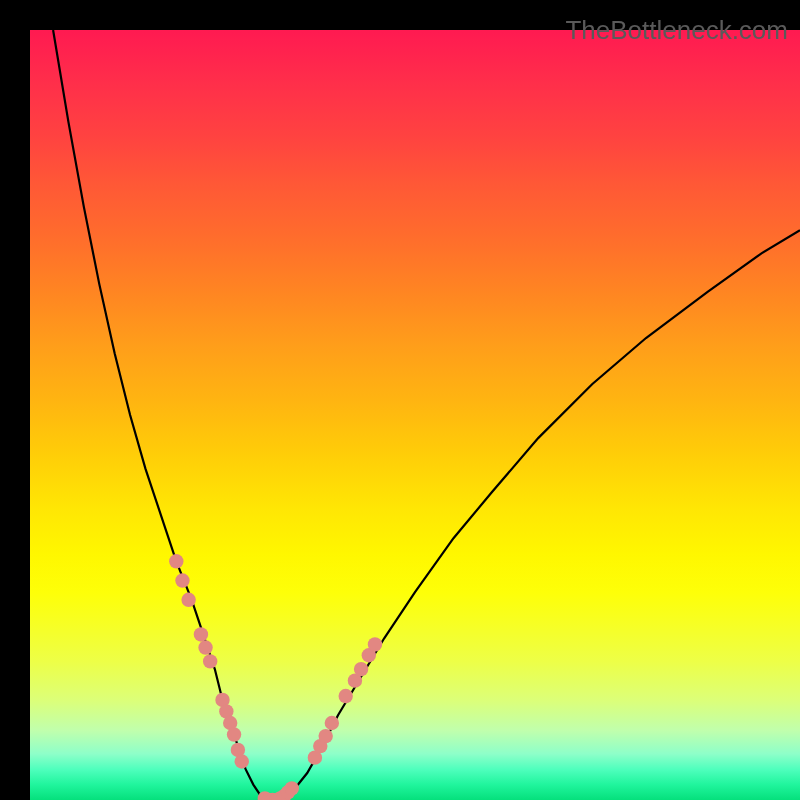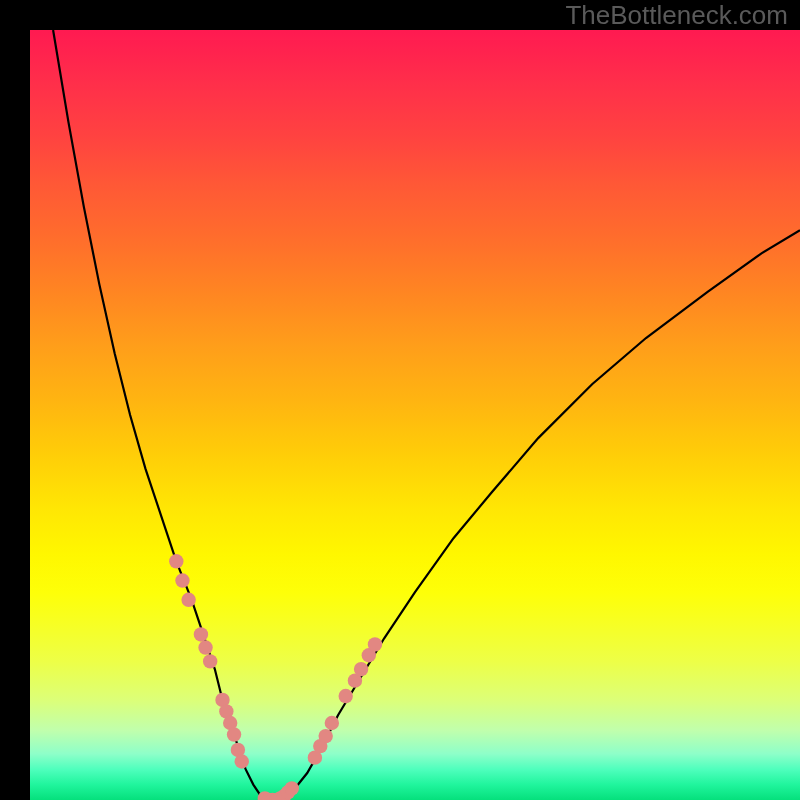--- a/index.html
+++ b/index.html
@@ -5,21 +5,21 @@
   * { margin: 0; padding: 0; box-sizing: border-box; }
   html, body { width: 800px; height: 800px; overflow: hidden; background: #000; }
   .frame {
     position: relative;
     width: 800px;
     height: 800px;
     background: #000;
   }
   .watermark {
     position: absolute;
-    top: 0;
+    top: 15px;
     right: 12px;
     font-family: Arial, Helvetica, sans-serif;
     font-size: 26px;
     color: #5a5a5a;
     z-index: 10;
     font-weight: 500;
   }
   .plot-area {
     position: absolute;
     left: 30px;

